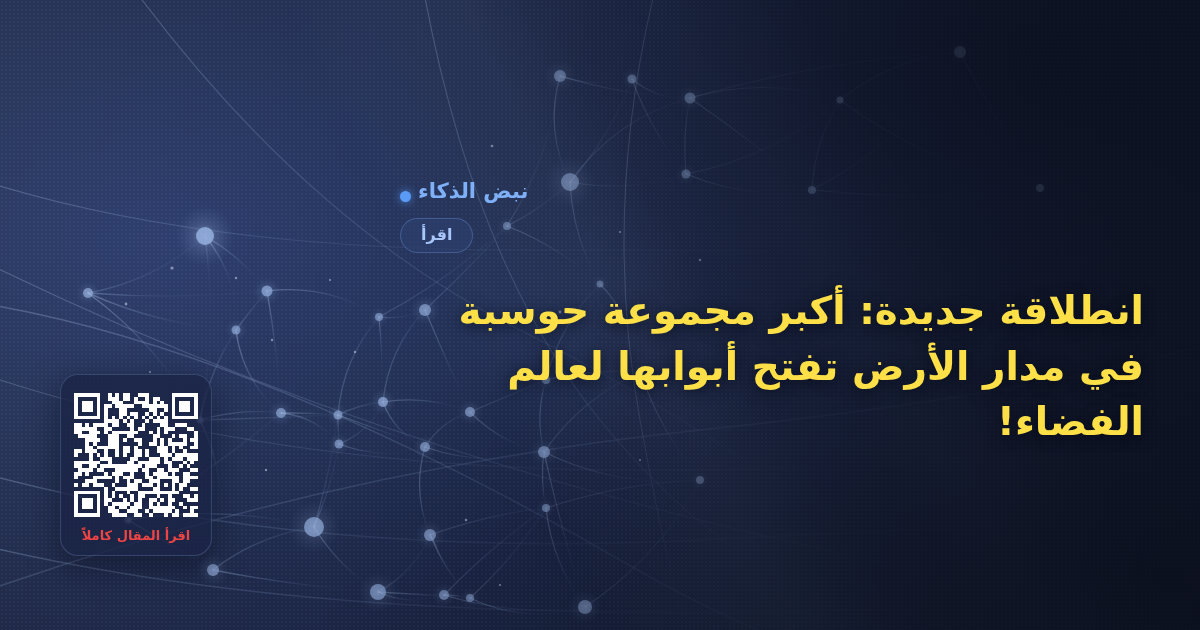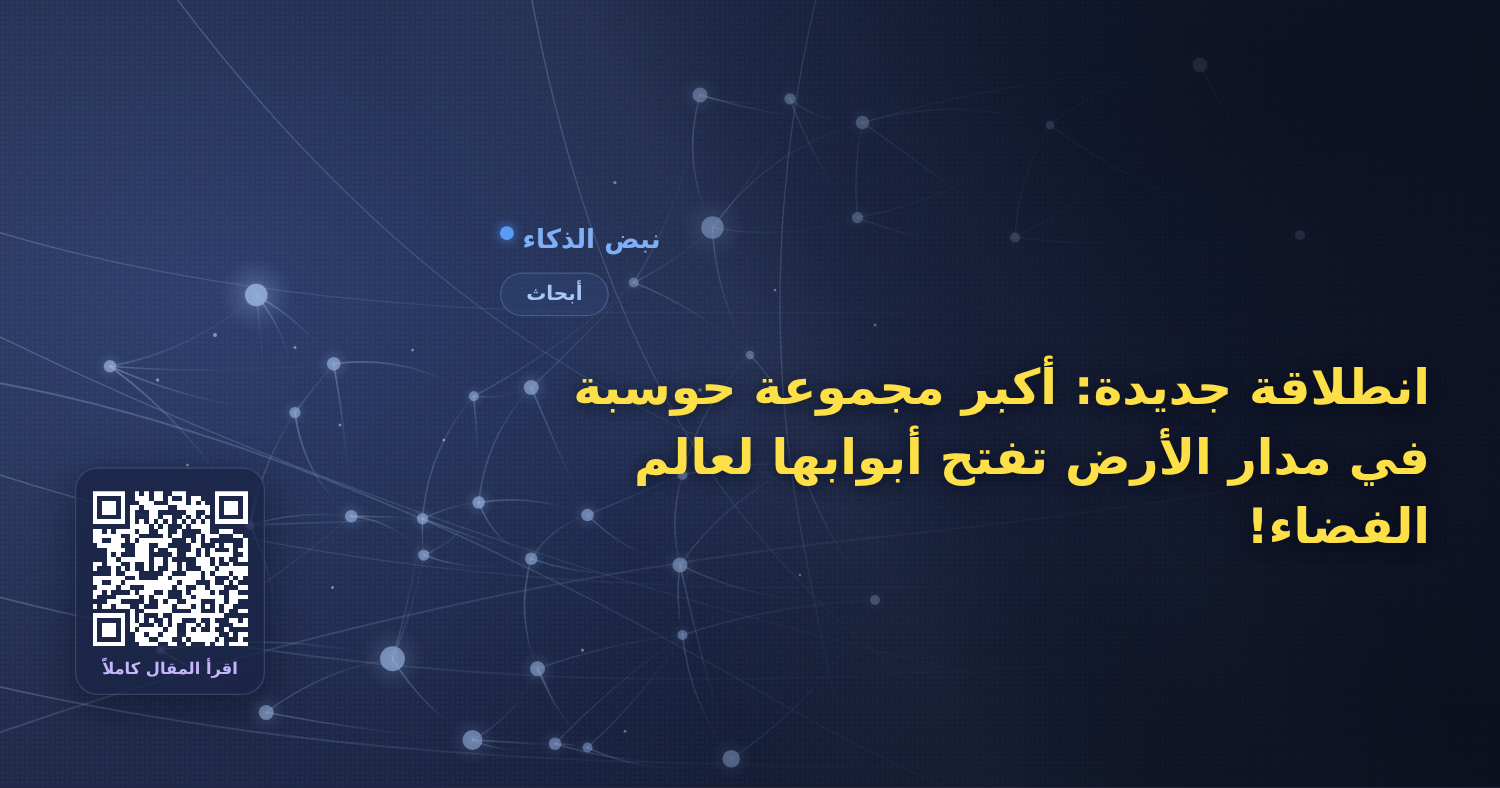--- a/index.html
+++ b/index.html
@@ -70,21 +70,21 @@
     display: flex;
     flex-direction: column;
     align-items: flex-end;
     justify-content: center;
     text-align: right;
   }
 
   .brand {
     display: flex;
     flex-direction: row-reverse;
-    align-items: flex-start;
+    align-items: flex-end;
     gap: 7px;
     margin-bottom: 16px;
   }
   .brand-dot {
     width: 11px;
     height: 11px;
     border-radius: 50%;
     background: #5a9bf6;
     box-shadow: 0 0 9px rgba(90,155,246,0.75);
     flex: none;
@@ -140,21 +140,21 @@
   }
   .qr-code {
     width: 134px;
     height: 124px;
     display: block;
   }
   .qr-caption {
     margin-top: 12px;
     font-size: 13px;
     font-weight: 700;
-    color: #c4b5fd;
+    color: #ef4444;
     line-height: 1;
     text-align: center;
   }
 </style>
 </head>
 <body>
 
 <div id="og-card">
 
   <div class="bg-layer bg-base"></div>
@@ -966,18 +966,18 @@
     <div class="qr-caption">اقرأ المقال كاملاً</div>
   </div>
 
   <div class="content">
 
     <div class="brand">
       <span class="brand-dot"></span>
       <span class="brand-name">نبض الذكاء</span>
     </div>
 
-    <div class="badge">أبحاث</div>
+    <div class="badge">اقرأ</div>
 
     <h1 class="headline">انطلاقة جديدة: أكبر مجموعة حوسبة في مدار الأرض تفتح أبوابها لعالم الفضاء!</h1>
 
   </div>
 </div>
 
 </body></html>

